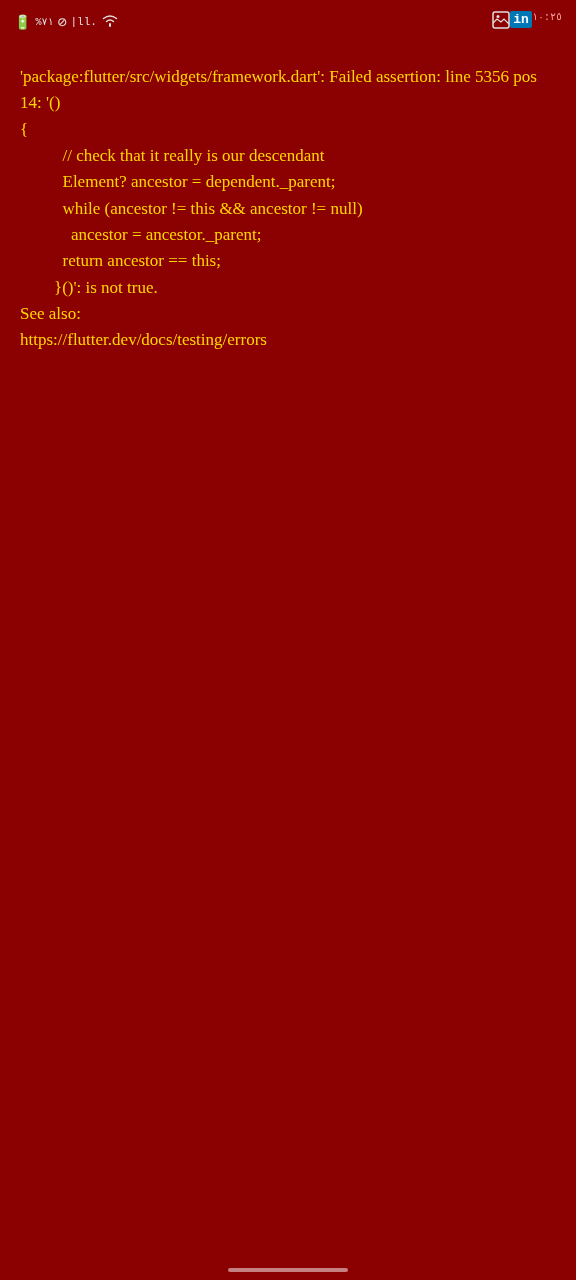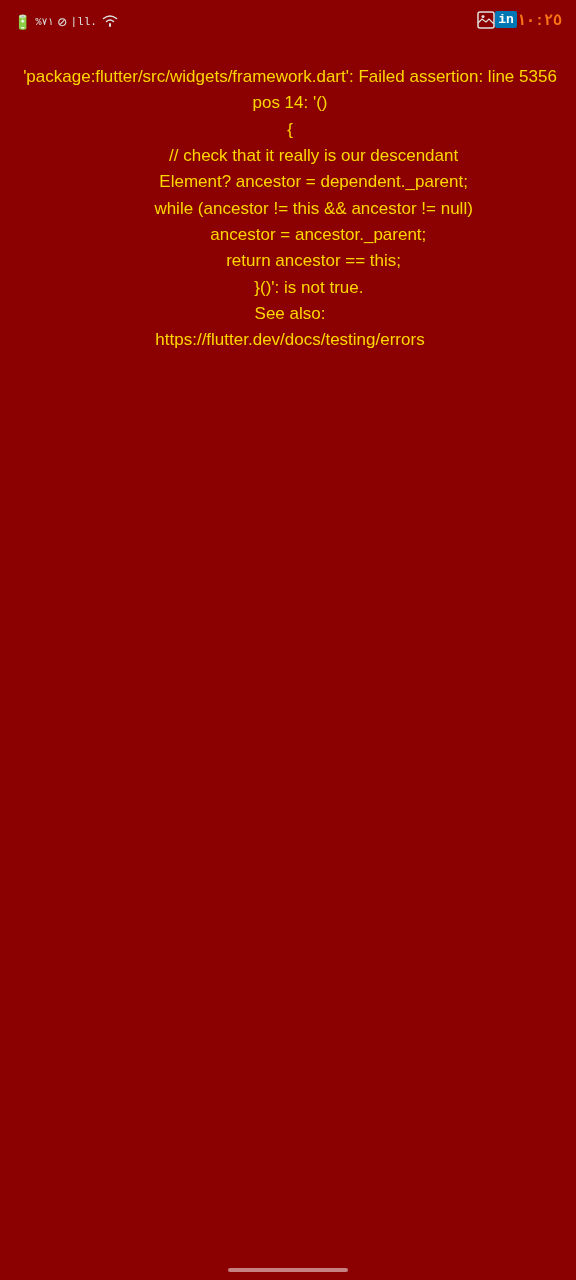--- a/index.html
+++ b/index.html
@@ -38,36 +38,35 @@
       display: flex;
       align-items: flex-start;
     }
 
     .status-icon {
       color: #e0e0e0;
       font-size: 14px;
     }
 
     .status-time {
-      color: #f97316;
-      font-size: 15px;
-      font-weight: bold;
+      color: #fca5a5;
+      font-size: 10px;
+      font-weight: normal;
       direction: ltr;
     }
 
     
     .content-area {
       padding: 20px 16px 20px 20px;
       color: #FFD700;
       font-size: 17px;
       line-height: 1.55;
-      font-family: Liberation Sans, sans-serif;
+      font-family: Liberation Serif, serif;
       white-space: pre-wrap;
       word-break: break-word;
-      text-align: center;
     }
 
     
     .home-indicator {
       position: absolute;
       bottom: 8px;
       left: 50%;
       transform: translateX(-50%);
       width: 120px;
       height: 4px;

